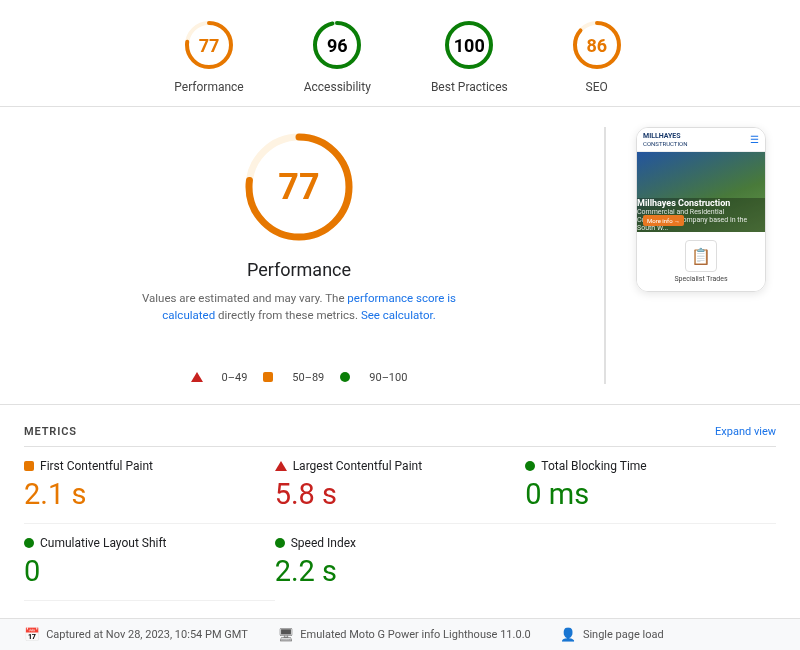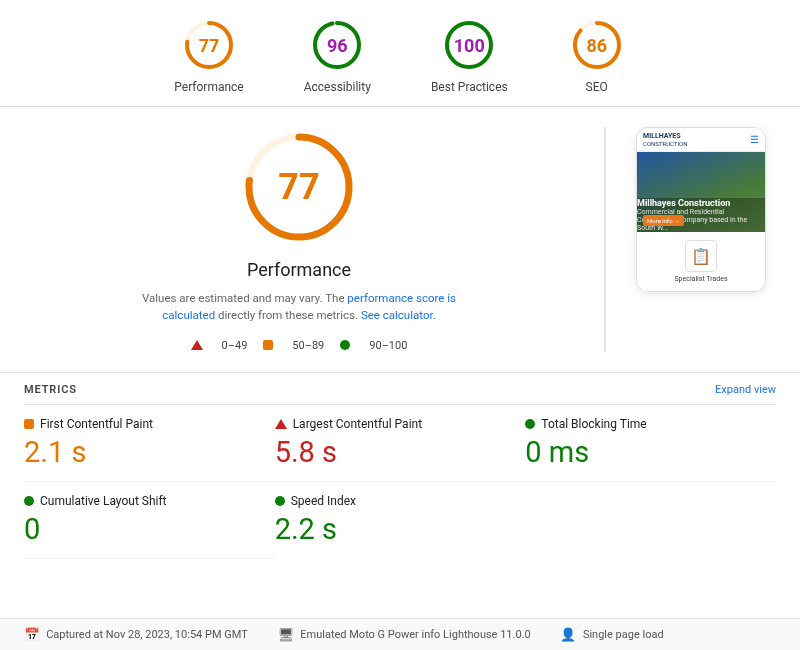--- a/index.html
+++ b/index.html
@@ -37,21 +37,21 @@
       transform: translate(-50%, -50%);
       font-size: 18px;
       font-weight: 700;
     }
     .score-label {
       font-size: 12px;
       color: #444;
     }
 
     .orange { color: #e67700; }
-    .green-dark { color: #a21caf; }
+    .green-dark { color: #000000; }
     .red { color: #c7221f; }
 
     
     .main-content {
       display: flex;
       padding: 20px 24px;
       gap: 20px;
       align-items: flex-start;
       border-bottom: 1px solid #e0e0e0;
     }
@@ -108,20 +108,21 @@
       gap: 16px;
       margin-top: 14px;
       align-items: center;
     }
     .legend-item {
       display: flex;
       align-items: center;
       gap: 19px;
       font-size: 11px;
       color: #444;
+      margin-top: 32px;
     }
     .legend-dot {
       width: 10px;
       height: 10px;
       border-radius: 50%;
     }
     .legend-triangle {
       width: 0;
       height: 0;
       border-left: 6px solid transparent;
@@ -218,21 +219,21 @@
     
     .divider {
       width: 2px;
       background: #e0e0e0;
       align-self: stretch;
       margin: 0 10px;
     }
 
     
     .metrics-section {
-      padding: 0 24px;
+      padding: 10px 24px;
     }
     .metrics-header {
       display: flex;
       justify-content: space-between;
       align-items: center;
       padding: 10px 0 8px;
       border-bottom: 1px solid #e0e0e0;
     }
     .metrics-title {
       font-size: 11px;

